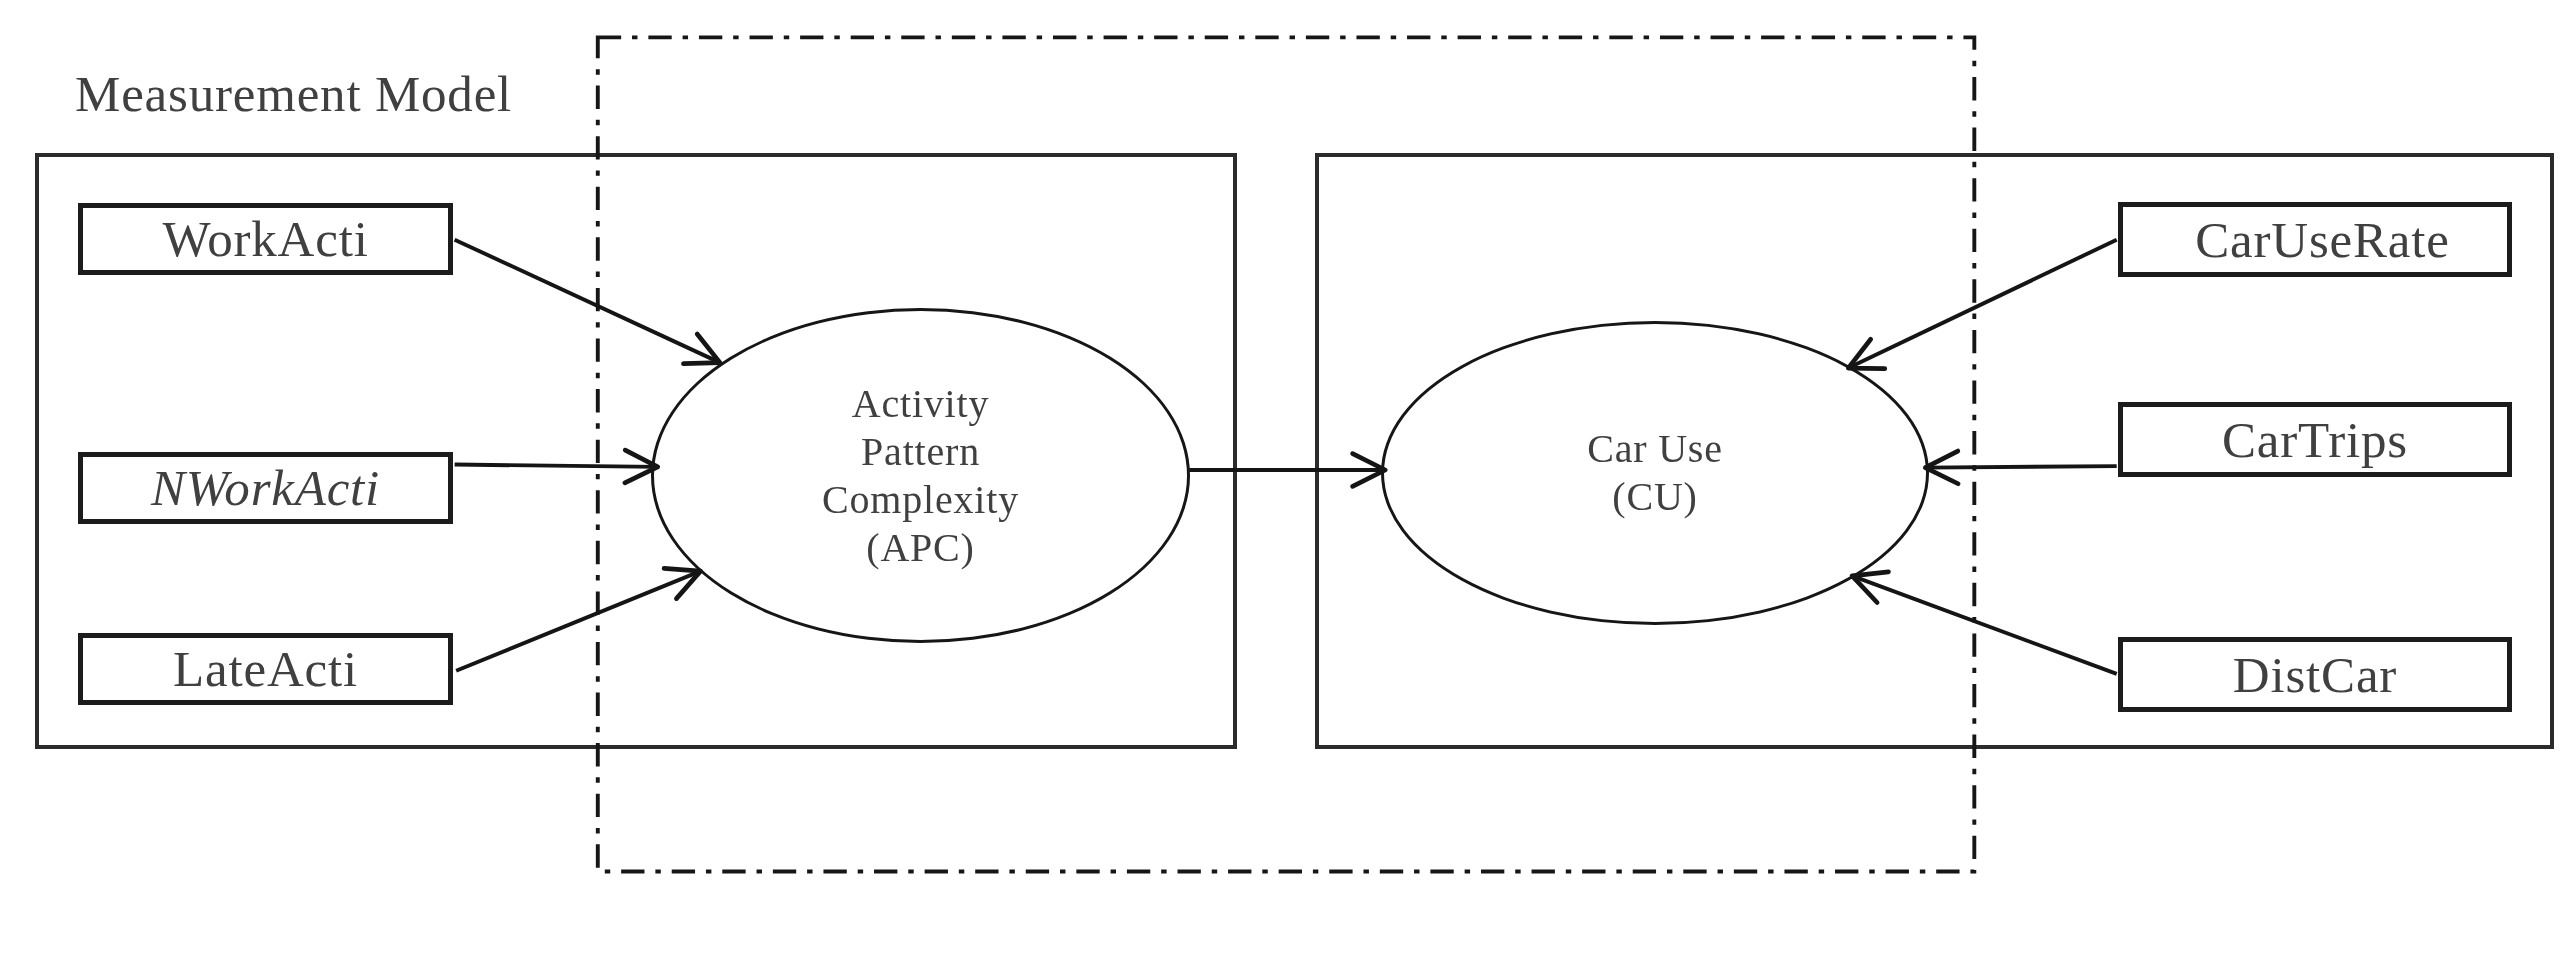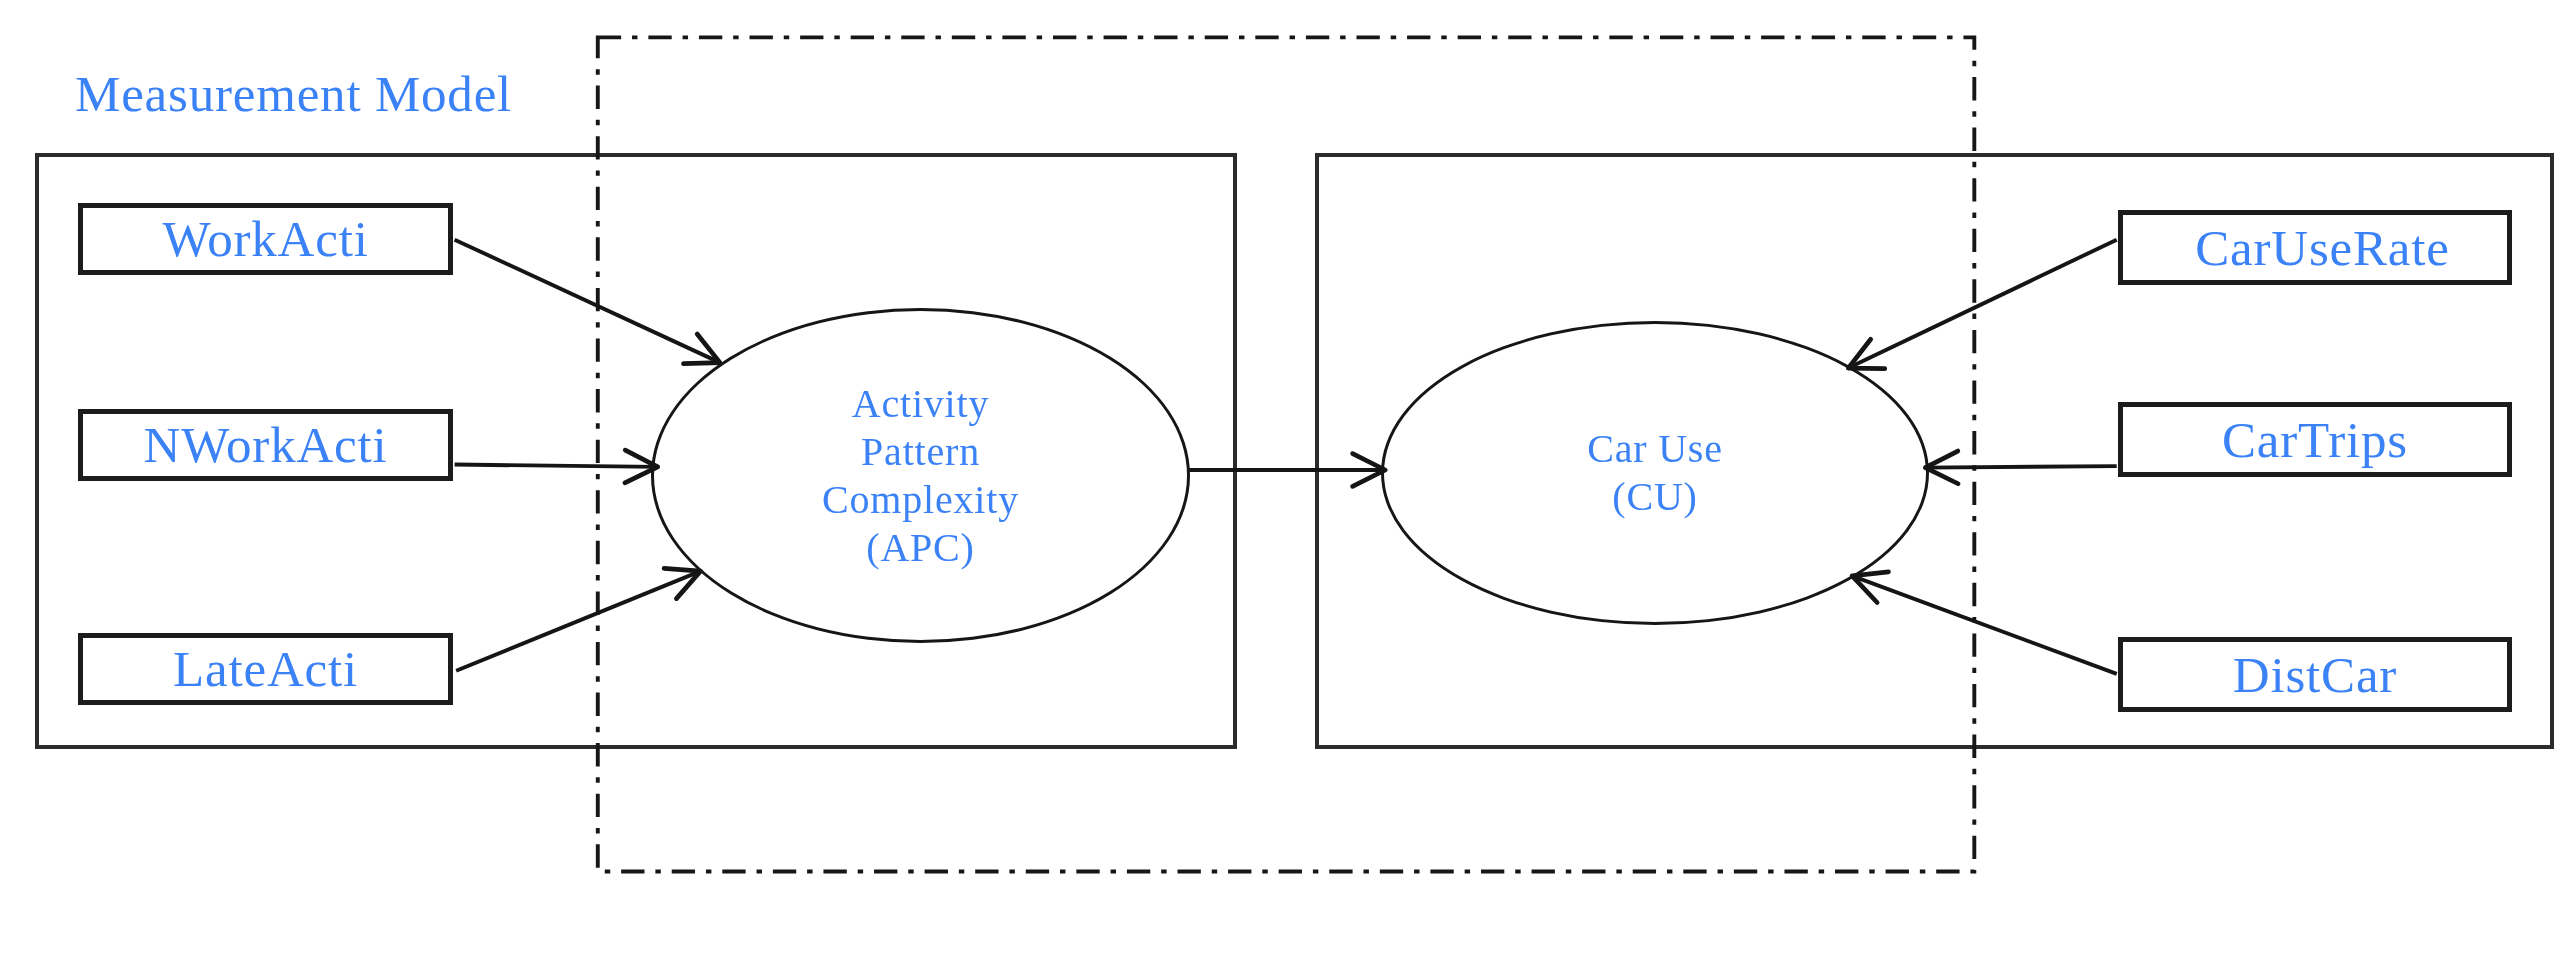--- a/index.html
+++ b/index.html
@@ -6,21 +6,21 @@
     margin: 0;
     padding: 0;
     background: #ffffff;
   }
   .canvas {
     position: relative;
     width: 2576px;
     height: 954px;
     background: #ffffff;
     font-family: "Liberation Serif", "DejaVu Serif", serif;
-    color: #3b82f6;
+    color: #404040;
     overflow: hidden;
   }
   .layer-svg {
     position: absolute;
     left: 0;
     top: 0;
     width: 2576px;
     height: 954px;
     pointer-events: none;
   }
@@ -41,23 +41,23 @@
     display: flex;
     align-items: center;
     justify-content: center;
     font-size: 51px;
     letter-spacing: 0.8px;
     white-space: nowrap;
   }
   .ibox-left  { left: 78px;  width: 375px; height: 72px; }
   .ibox-right { left: 2118px; width: 394px; height: 75px; }
   .ibox-workacti   { top: 203px; justify-content: center; }
-  .ibox-nworkacti  { top: 409px; }
+  .ibox-nworkacti  { top: 452px; font-style: italic; }
   .ibox-lateacti   { top: 633px; }
-  .ibox-caruserate { top: 210px; padding-left: 15px; }
+  .ibox-caruserate { top: 202px; padding-left: 15px; }
   .ibox-cartrips   { top: 402px; font-family: Liberation Serif, serif; }
   .ibox-distcar    { top: 637px; }
 
   .ellipse {
     position: absolute;
     box-sizing: border-box;
     border: 3.9px solid #161616;
     border-radius: 50%;
     background: #ffffff;
     display: flex;

